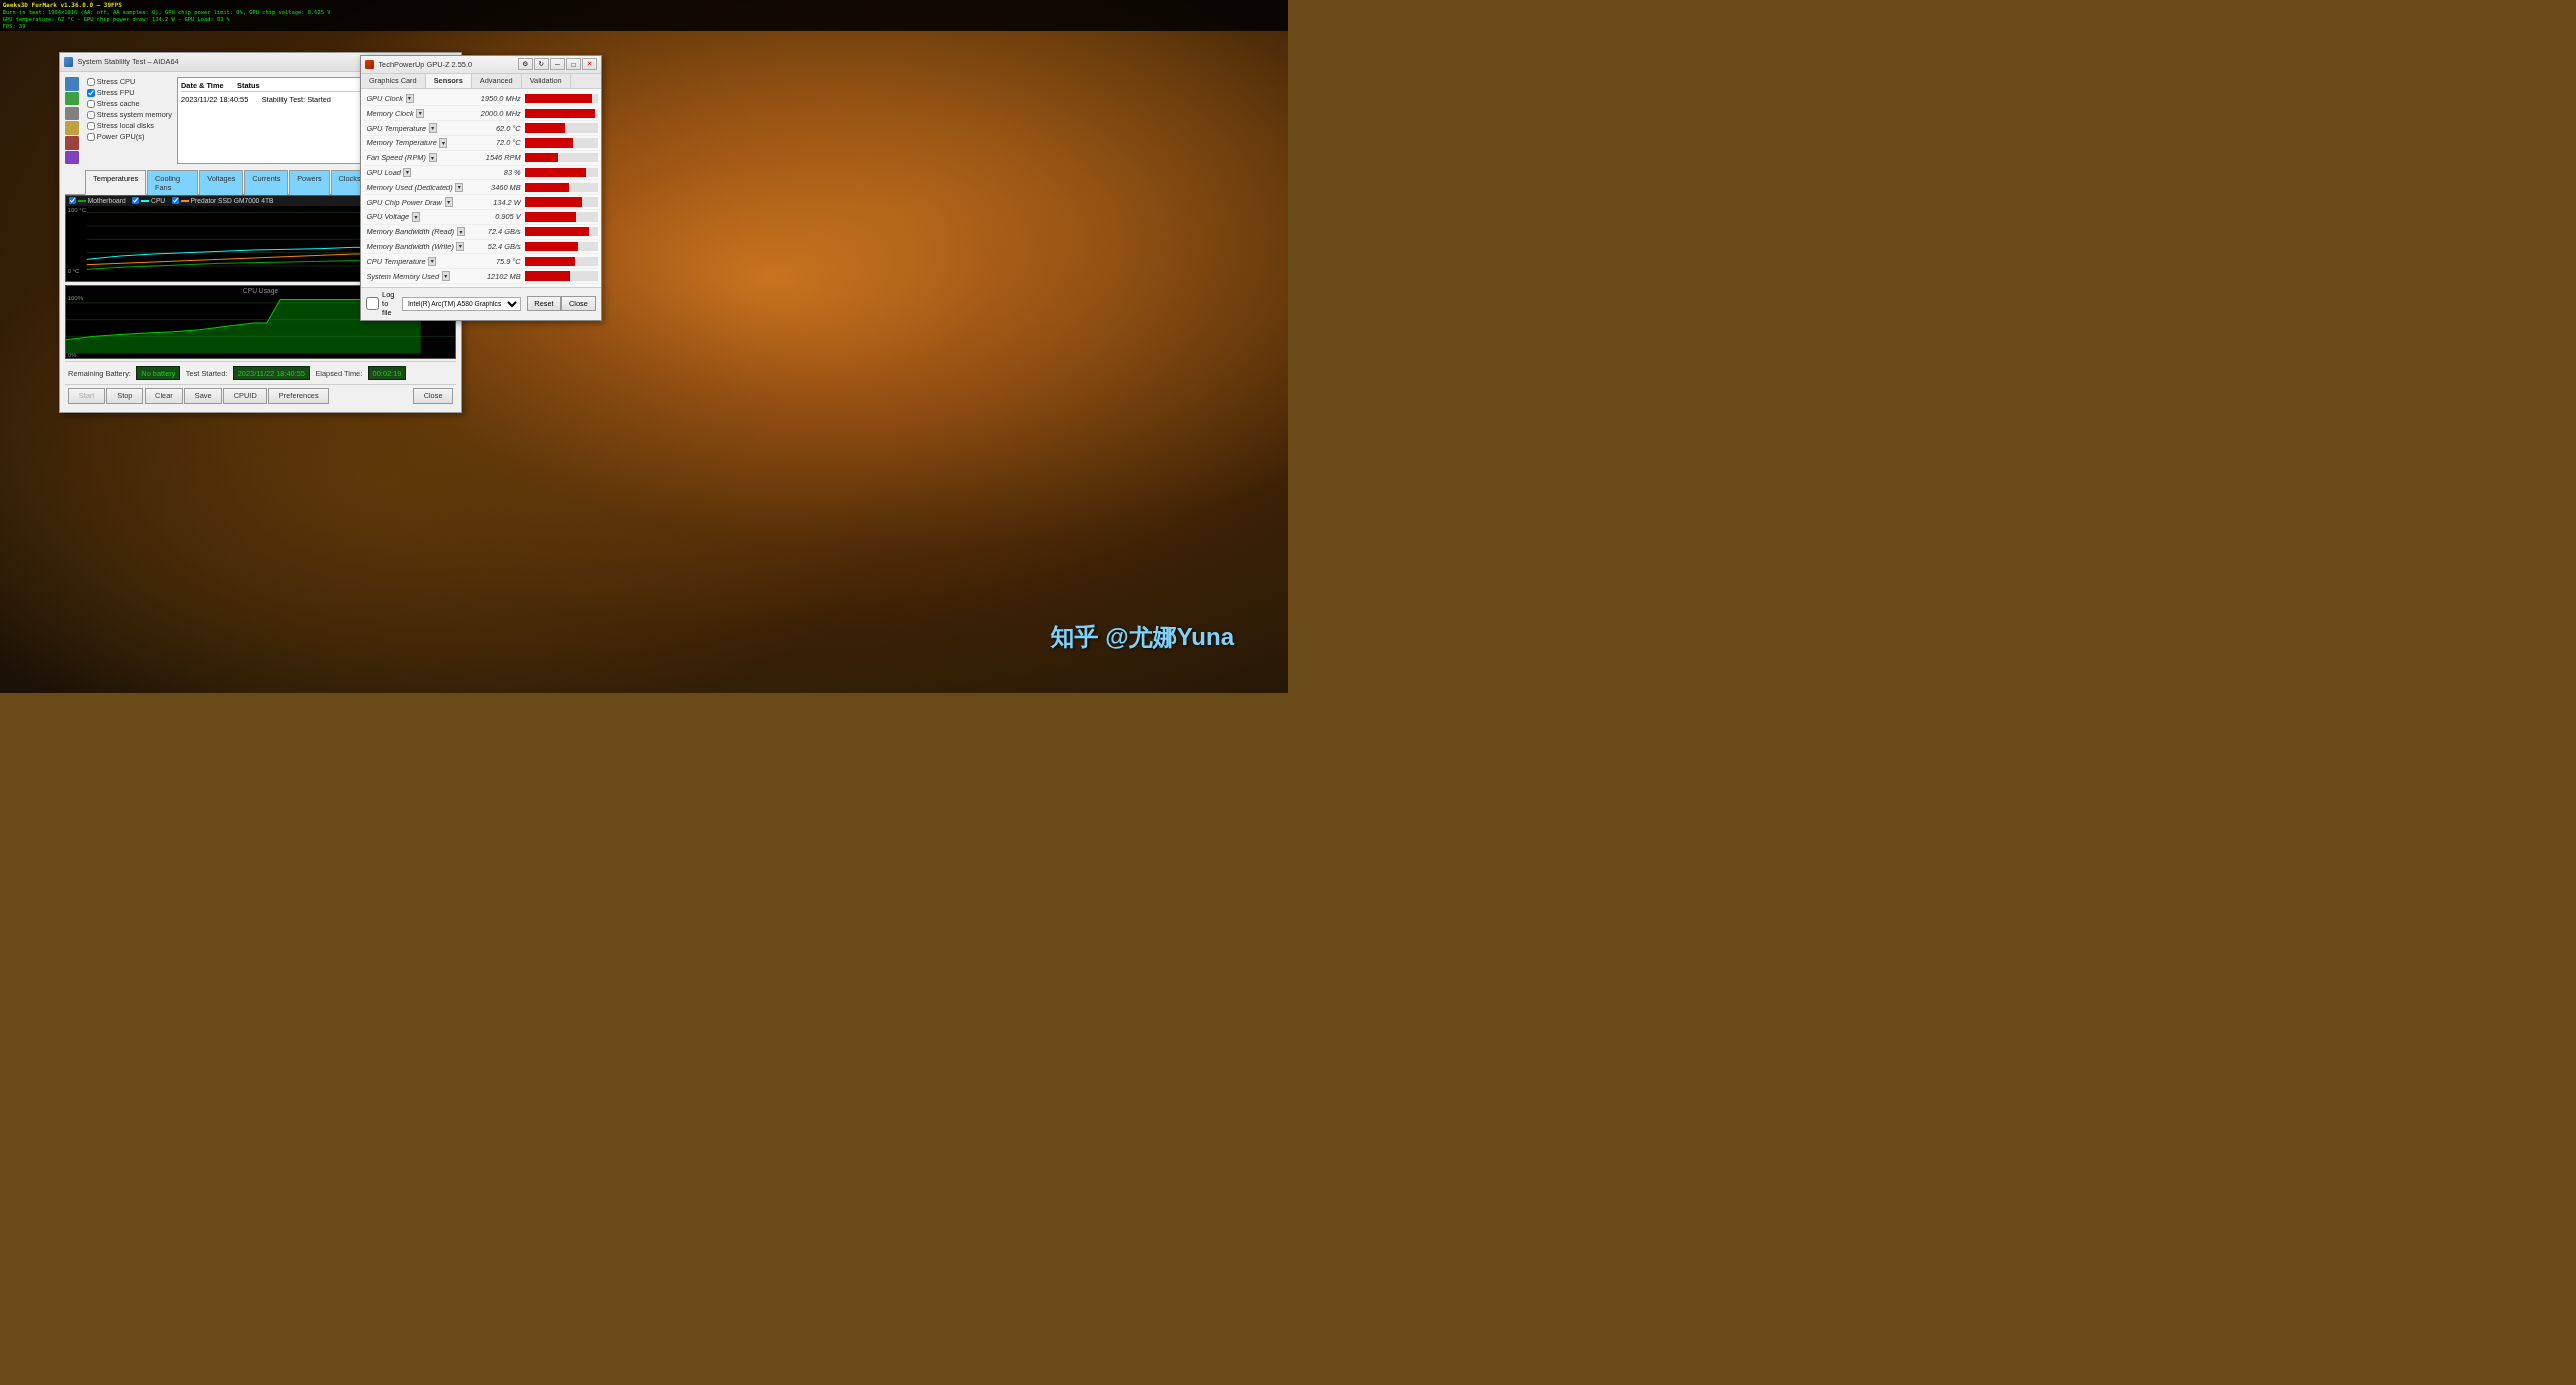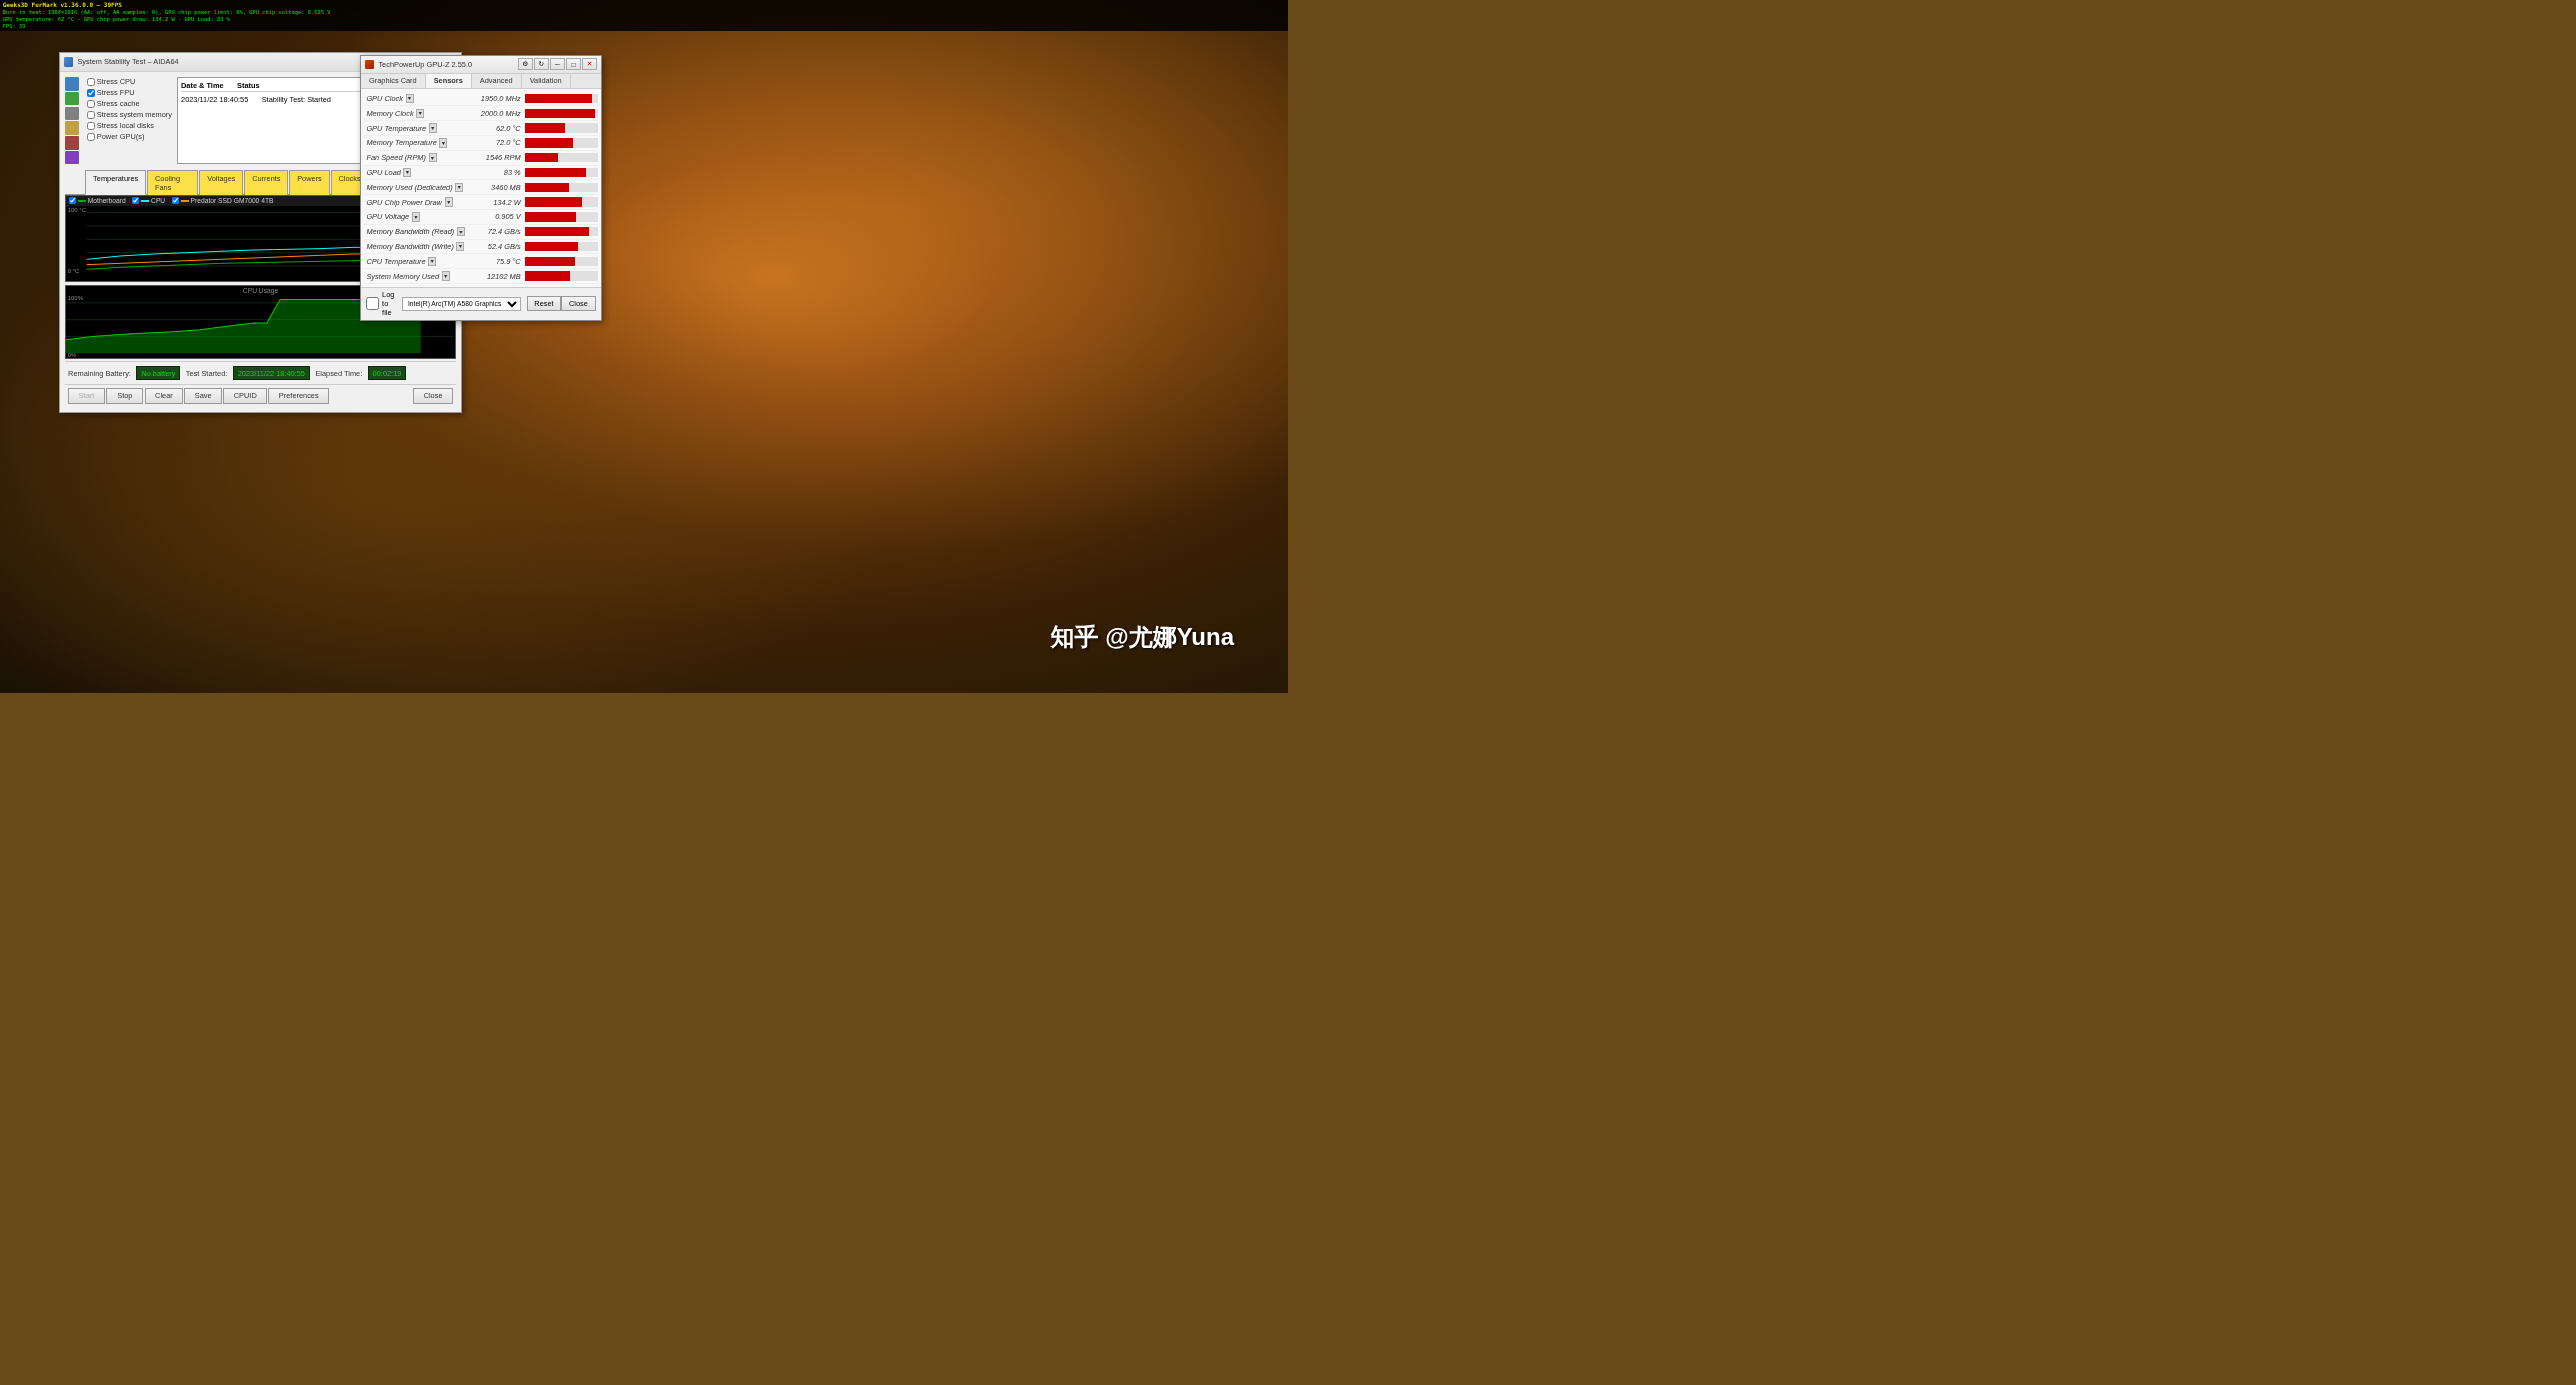--- a/index.html
+++ b/index.html
@@ -28,21 +28,21 @@
         radial-gradient(ellipse at 70% 30%, rgba(200,120,30,0.6) 0%, transparent 50%),
         radial-gradient(ellipse at 30% 70%, rgba(100,60,10,0.8) 0%, transparent 40%);
     }
 
     
     .watermark {
       position: absolute;
       bottom: 40px;
       right: 54px;
       font-size: 24px;
-      color: #ffffff;
+      color: #7dd3fc;
       font-weight: bold;
       text-shadow: 1.3px 1.3px 2.7px rgba(0,0,0,0.8);
       z-index: 5;
     }
 
     
     .titlebar {
       display: flex;
       align-items: center;
       justify-content: space-between;
@@ -134,21 +134,21 @@
       display: flex;
       border-bottom: 0.7px solid #999;
       margin-bottom: 0;
       background: #f0f0f0;
       padding-left: 20px;
     }
     .tab {
       padding: 2.7px 6.7px;
       border: 0.7px solid #999;
       border-bottom: none;
-      background: #fde047;
+      background: #7dd3fc;
       cursor: pointer;
       font-size: 7.4px;
       color: #333;
       margin-right: 1.3px;
       position: relative;
       top: 0.7px;
     }
     .tab.active {
       background: #f0f0f0;
       border-bottom: 0.7px solid #f0f0f0;

